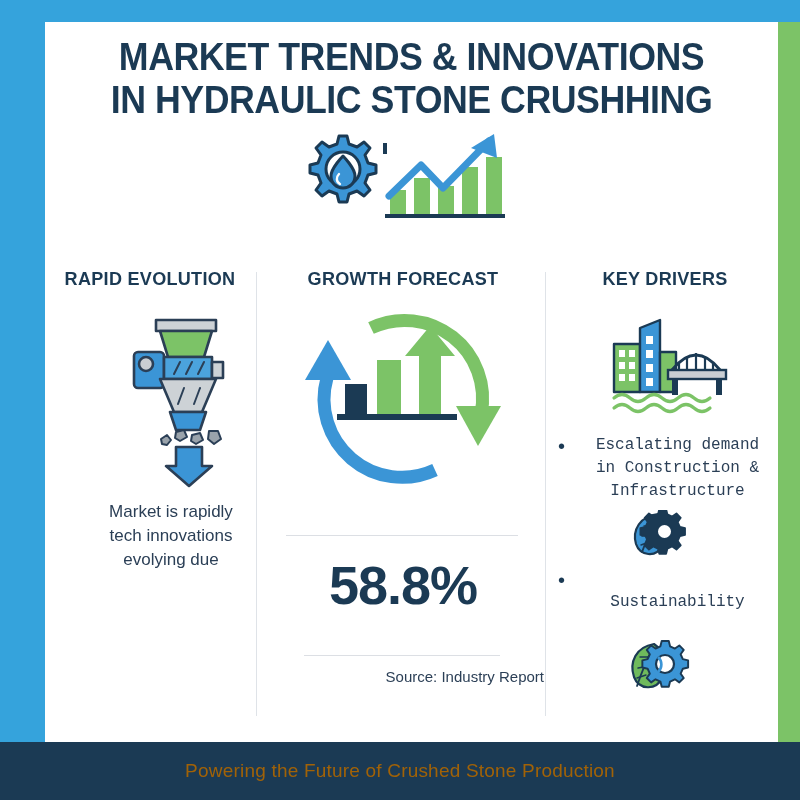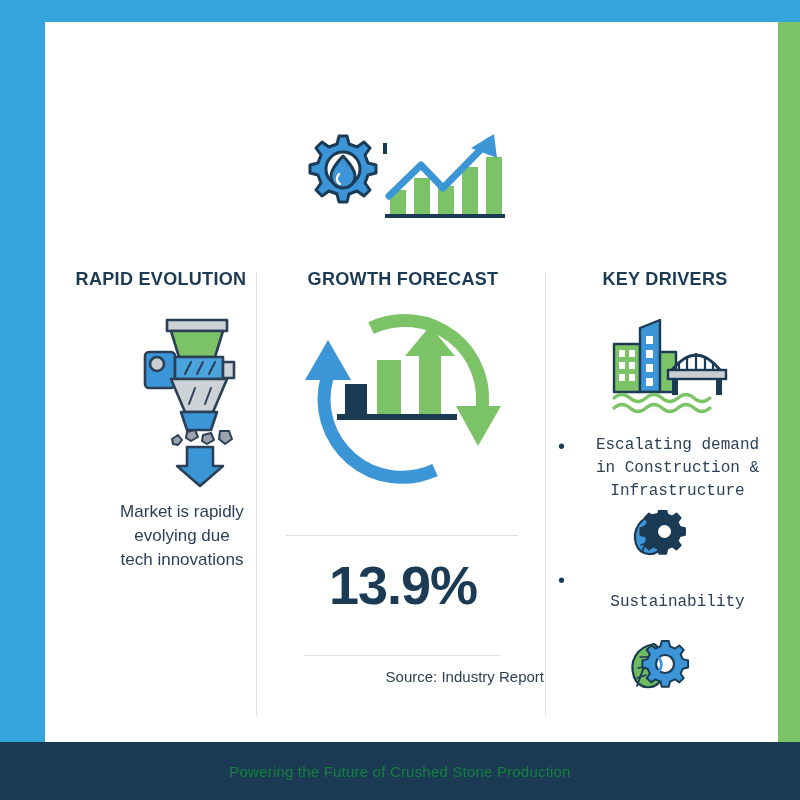--- a/index.html
+++ b/index.html
@@ -19,21 +19,21 @@
   .bar-top{position:absolute;left:0;top:0;width:800px;height:22px;background:#35a3dc;}
   .bar-left{position:absolute;left:0;top:0;width:45px;height:742px;background:#35a3dc;}
   .bar-right{position:absolute;left:778px;top:22px;width:22px;height:720px;background:#7cc367;}
   .bar-bottom{position:absolute;left:0;top:742px;width:800px;height:58px;background:#1b3a54;}
   .canvas{position:absolute;left:45px;top:22px;width:733px;height:720px;background:#ffffff;}
 
   
   .footer-text{
     position:absolute;left:0;top:742px;width:800px;height:58px;
     display:flex;align-items:center;justify-content:center;
-    color:#15803d;font-size:15px;letter-spacing:.2px;
+    color:#a16207;font-size:19px;letter-spacing:.2px;
     font-family:"Liberation Sans", sans-serif;
   }
 
   
   .title-wrap{
     position:absolute;left:45px;top:36px;width:733px;
     text-align:center;color:#1b3a54;
   }
   .title-line{
     font-family:"Liberation Sans", sans-serif;
@@ -41,21 +41,21 @@
     letter-spacing:-0.5px;
     transform:scaleX(0.94);
     white-space:nowrap;
   }
 
   
   .hero-icon{position:absolute;left:293px;top:128px;width:220px;height:105px;}
 
   
   .col{position:absolute;top:268px;}
-  .col-left{left:56px;width:210px;}
+  .col-left{left:45px;width:210px;}
   .col-mid{left:262px;width:282px;}
   .col-right{left:552px;width:226px;}
 
   .col-head{
     text-align:center;color:#1b3a54;
     font-weight:bold;font-size:19px;letter-spacing:.3px;
     transform:scaleX(0.95);
     white-space:nowrap;
   }
 
@@ -114,20 +114,24 @@
 <body>
 
 <div id="poster">
 
   <div class="canvas"></div>
   <div class="bar-top"></div>
   <div class="bar-left"></div>
   <div class="bar-right"></div>
   <div class="bar-bottom"></div>
 
+  <div class="title-wrap">
+    <div class="title-line">MARKET TRENDS &amp; INNOVATIONS</div>
+    <div class="title-line">IN HYDRAULIC STONE CRUSHHING</div>
+  </div>
 
   <div class="hero-icon">
     <svg viewBox="0 0 220 105" width="220" height="105">
 
       <g stroke="#1b3a54" stroke-width="3" stroke-linejoin="round">
         <path fill="#3b95d6" d="M46 8 L54 8 L56 16 L64 19 L71 14 L77 20 L72 27 L75 35 L83 37 L83 45 L75 47 L72 55 L77 62 L71 68 L64 63 L56 66 L54 74 L46 74 L44 66 L36 63 L29 68 L23 62 L28 55 L25 47 L17 45 L17 37 L25 35 L28 27 L23 20 L29 14 L36 19 L44 16 Z"></path>
         <circle cx="50" cy="41" r="17" fill="#ffffff"></circle>
       </g>
 
       <path d="M50 28 C50 28 62 40 62 48 C62 55 56.6 60 50 60 C43.4 60 38 55 38 48 C38 40 50 28 50 28 Z" fill="#3b95d6" stroke="#1b3a54" stroke-width="3" stroke-linejoin="round"></path>
@@ -187,22 +191,22 @@
           <polygon points="62,119 70,117 73,124 66,128 61,125"></polygon>
           <polygon points="79,115 88,115 91,123 84,128 78,123"></polygon>
         </g>
 
         <polygon points="46,131 72,131 72,150 82,150 59,170 36,150 46,150" fill="#3b95d6" stroke="#2b3f56" stroke-width="2.6" stroke-linejoin="round"></polygon>
       </svg>
     </div>
 
     <div class="left-caption col-body-text">
       <div>Market is rapidly</div>
+      <div>tech innovations</div>
       <div>evolying due</div>
-      <div>tech innovations</div>
     </div>
   </div>
 
   <div class="col col-mid">
     <div class="col-head">GROWTH FORECAST</div>
 
     <div class="cycle">
       <svg viewBox="0 0 226 196" width="226" height="196">
 
         <path d="M82 26 A 78 78 0 0 1 192 112" fill="none" stroke="#7cc367" stroke-width="13" stroke-linecap="butt"></path>
@@ -215,21 +219,21 @@
 
         <rect x="56" y="82" width="22" height="30" fill="#1b3a54"></rect>
         <rect x="88" y="58" width="24" height="54" fill="#7cc367"></rect>
 
         <polygon points="130,112 130,54 116,54 141,24 166,54 152,54 152,112" fill="#7cc367"></polygon>
       </svg>
     </div>
 
     <div class="divider-h dh1"></div>
 
-    <div class="cagr-num">13.9%</div>
+    <div class="cagr-num">58.8%</div>
 
     <div class="divider-h dh2"></div>
 
     <div class="source">Source: Industry Report</div>
   </div>
 
   <div class="col col-right">
     <div class="col-head">KEY DRIVERS</div>
 
     <div class="city">

